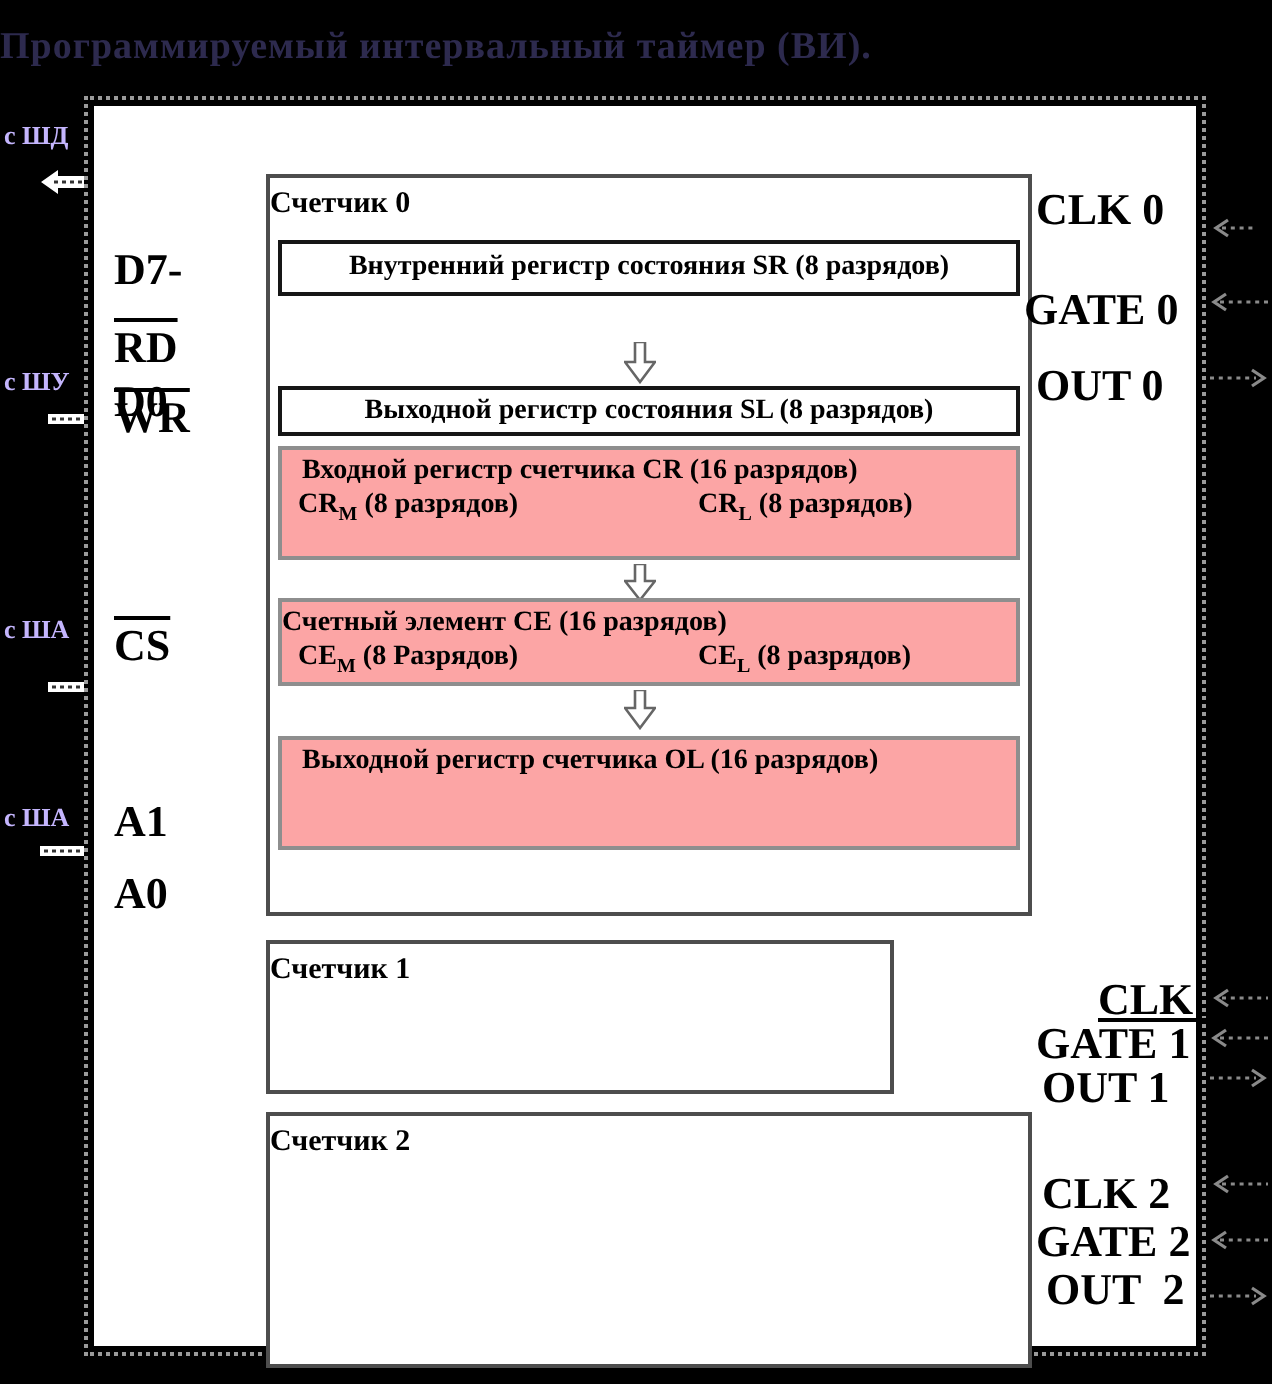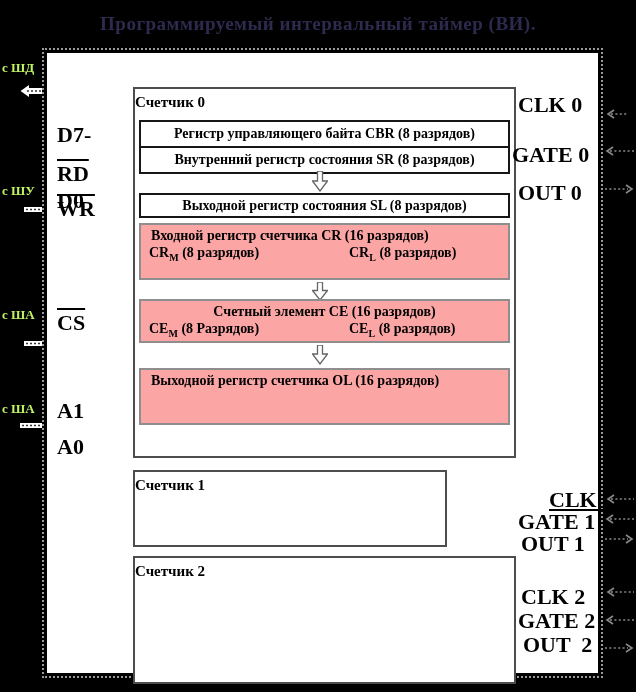--- a/index.html
+++ b/index.html
@@ -1,36 +1,36 @@
 <!DOCTYPE html>
 <html><head>
 <meta charset="utf-8">
 <style>
   html,body{margin:0;padding:0;background:#000;}
   .page{position:relative;width:636px;height:692px;background:#000;overflow:hidden;
         font-family:"Liberation Serif","DejaVu Serif",serif;font-weight:bold;}
-  .title{position:absolute;left:0;top:13px;width:100%;text-align:center;
+  .title{position:absolute;left:0;top:13px;width:100%;
          font-size:19px;color:#2d2a4e;letter-spacing:0.5px;}
-  .bus-label{position:absolute;font-size:13px;color:#bef264;white-space:pre;}
+  .bus-label{position:absolute;font-size:13px;color:#c4b5fd;white-space:pre;}
   .bus-arrow{position:absolute;}
   .chip{position:absolute;left:42px;top:48px;width:561px;height:630px;
         border:2px dotted #9a9a9a;background:#000;padding:3px;box-sizing:border-box;}
   .chip-face{position:relative;width:100%;height:100%;background:#fff;color:#000;}
   .pin{position:absolute;font-size:22px;white-space:pre;}
   .overbar{text-decoration:overline;text-decoration-thickness:1.5px;}
   .cbox{position:absolute;border:2px solid #4d4d4d;background:#fff;box-sizing:border-box;}
   .cbox-title{text-align:left;font-size:15px;margin-top:5px;}
   .tbl{position:absolute;border:2px solid #161616;box-sizing:border-box;background:#fff;}
   .tbl .row{height:24px;line-height:24px;text-align:center;font-size:14px;overflow:hidden;}
   .tbl .row + .row{border-top:2px solid #161616;}
   .slbox{position:absolute;border:2px solid #161616;box-sizing:border-box;background:#fff;
          text-align:center;font-size:14px;}
   .gbox{position:absolute;border:2px solid #8e8e8e;box-sizing:border-box;background:#fca5a5;font-size:14px;}
   .gbox .l1{padding-left:10px;margin-top:3px;white-space:nowrap;}
-  .gbox .l1.center{padding-left:0;text-align:center;}
+  .gbox .l1.center{padding-left:0;text-align:left;}
   .gbox .l2{display:flex;padding-left:8px;margin-top:1px;white-space:nowrap;}
   .gbox .l2 .p-m{width:200px;}
   sub{font-size:10px;line-height:0;}
   .flow-arrow{position:absolute;}
   .dot-arrow{position:absolute;}
   .dots{stroke:#8a8a8a;stroke-width:1.6;stroke-dasharray:2,2.4;fill:none;}
   .head{stroke:#8a8a8a;stroke-width:1.6;fill:none;}
 </style>
 </head>
 <body>
@@ -73,21 +73,20 @@
       <div class="pin overbar" style="left:10px;top:108px;">RD</div>
       <div class="pin overbar" style="left:10px;top:143px;">WR</div>
       <div class="pin overbar" style="left:10px;top:257px;">CS</div>
       <div class="pin" style="left:10px;top:345px;">A1</div>
       <div class="pin" style="left:10px;top:381px;">A0</div>
 
       <div class="cbox" style="left:86px;top:34px;width:383px;height:371px;">
         <div class="cbox-title">Счетчик 0</div>
 
         <div class="tbl" style="left:4px;top:31px;width:371px;">
-          <div class="row">Регистр управляющего байта CBR (8 разрядов)</div>
           <div class="row">Внутренний регистр состояния SR (8 разрядов)</div>
         </div>
 
         <svg class="flow-arrow" style="left:177px;top:82px;" width="16" height="21">
           <polygon points="5.5,0 10.5,0 10.5,10 15.5,10 8,20 0.5,10 5.5,10" fill="#ffffff" stroke="#666" stroke-width="1.3"></polygon>
         </svg>
 
         <div class="slbox" style="left:4px;top:104px;width:371px;height:25px;line-height:22px;">Выходной регистр состояния SL (8 разрядов)</div>
 
         <div class="gbox" style="left:4px;top:134px;width:371px;height:57px;">

